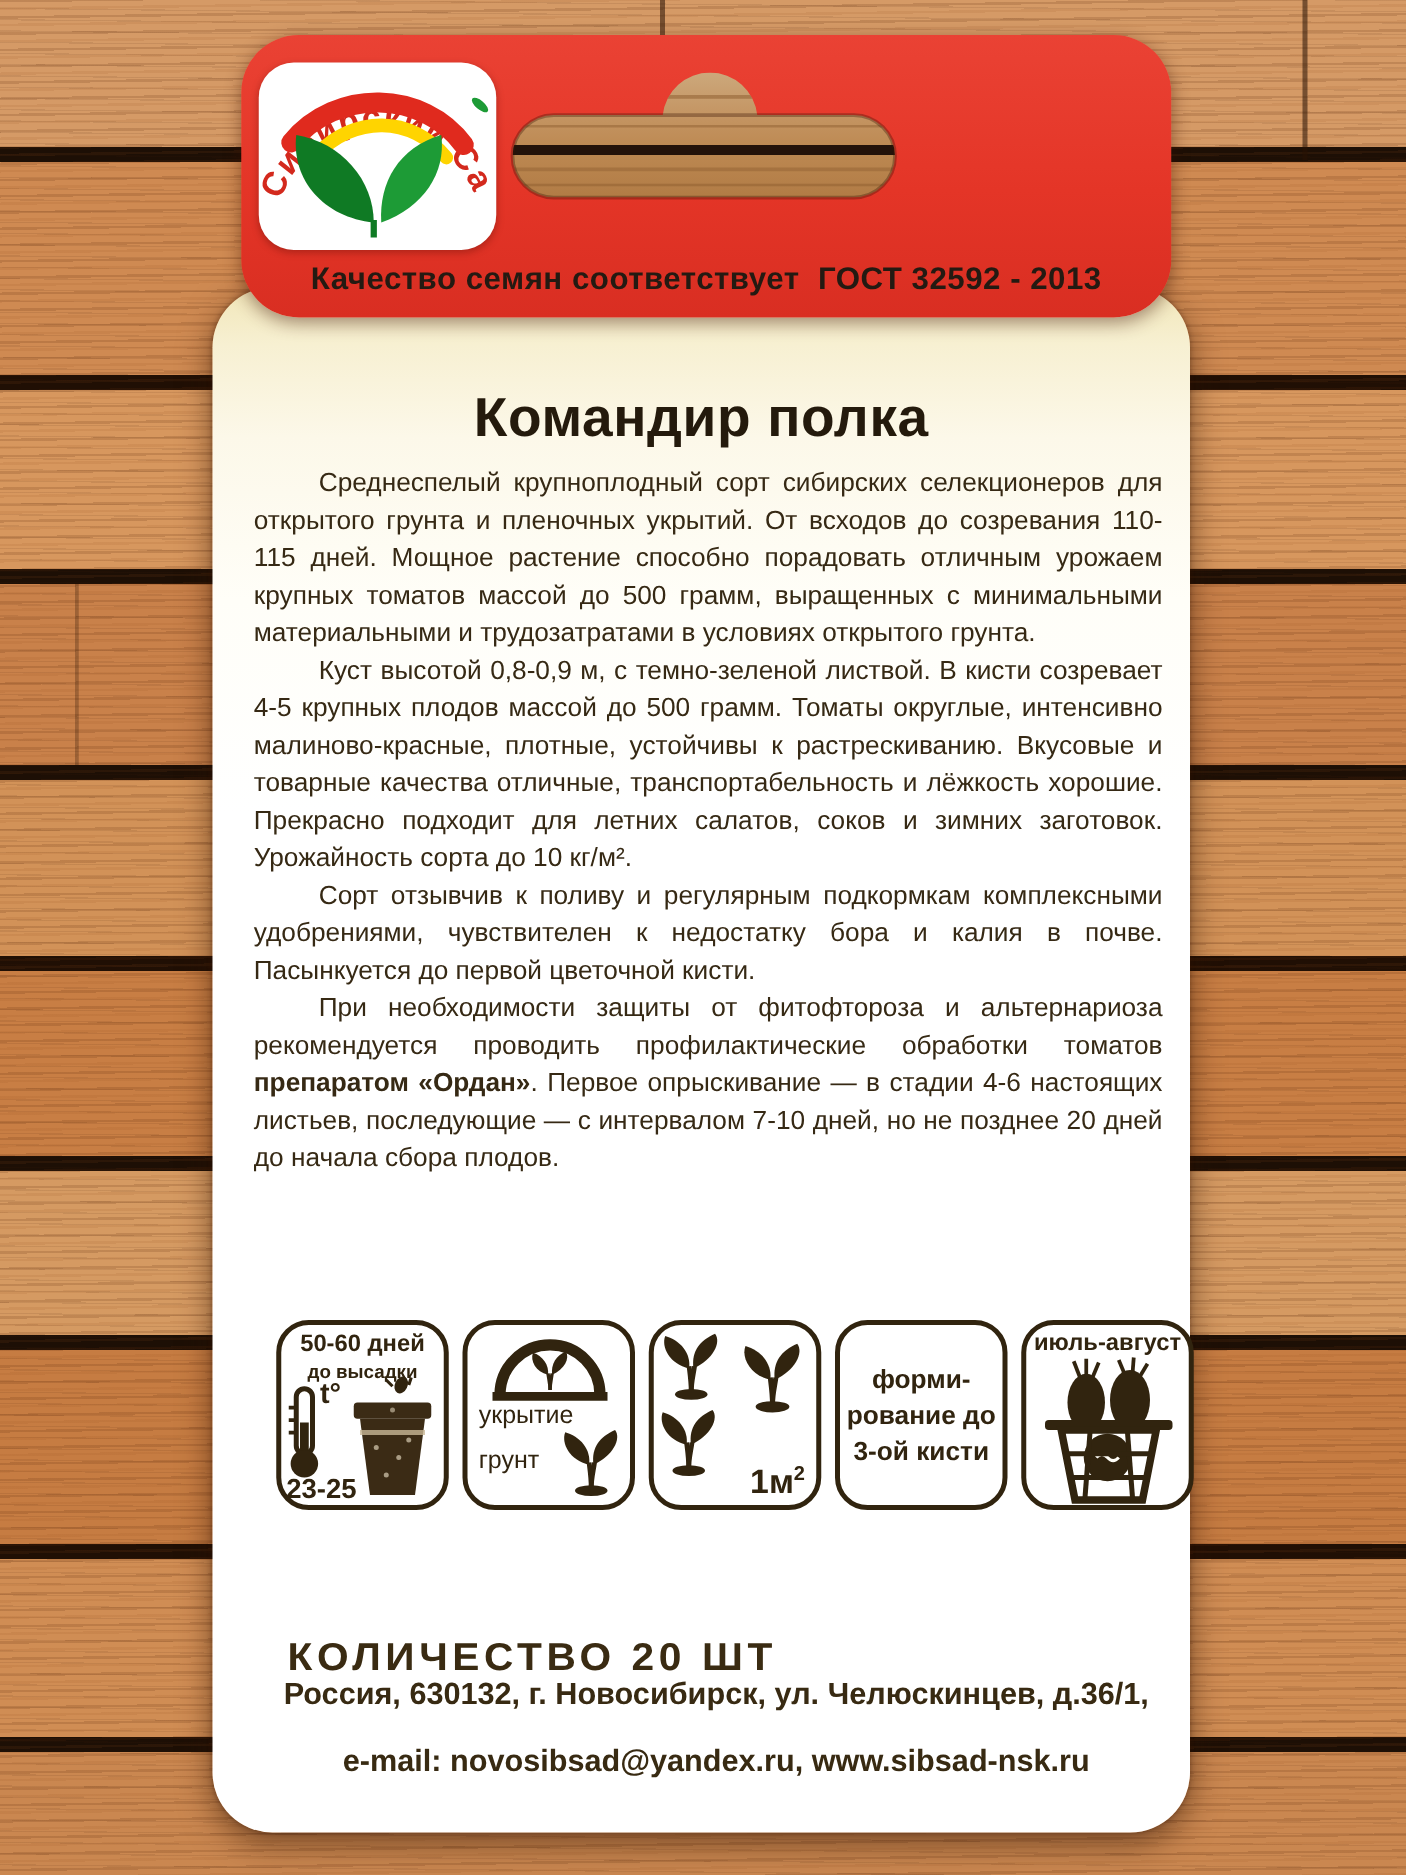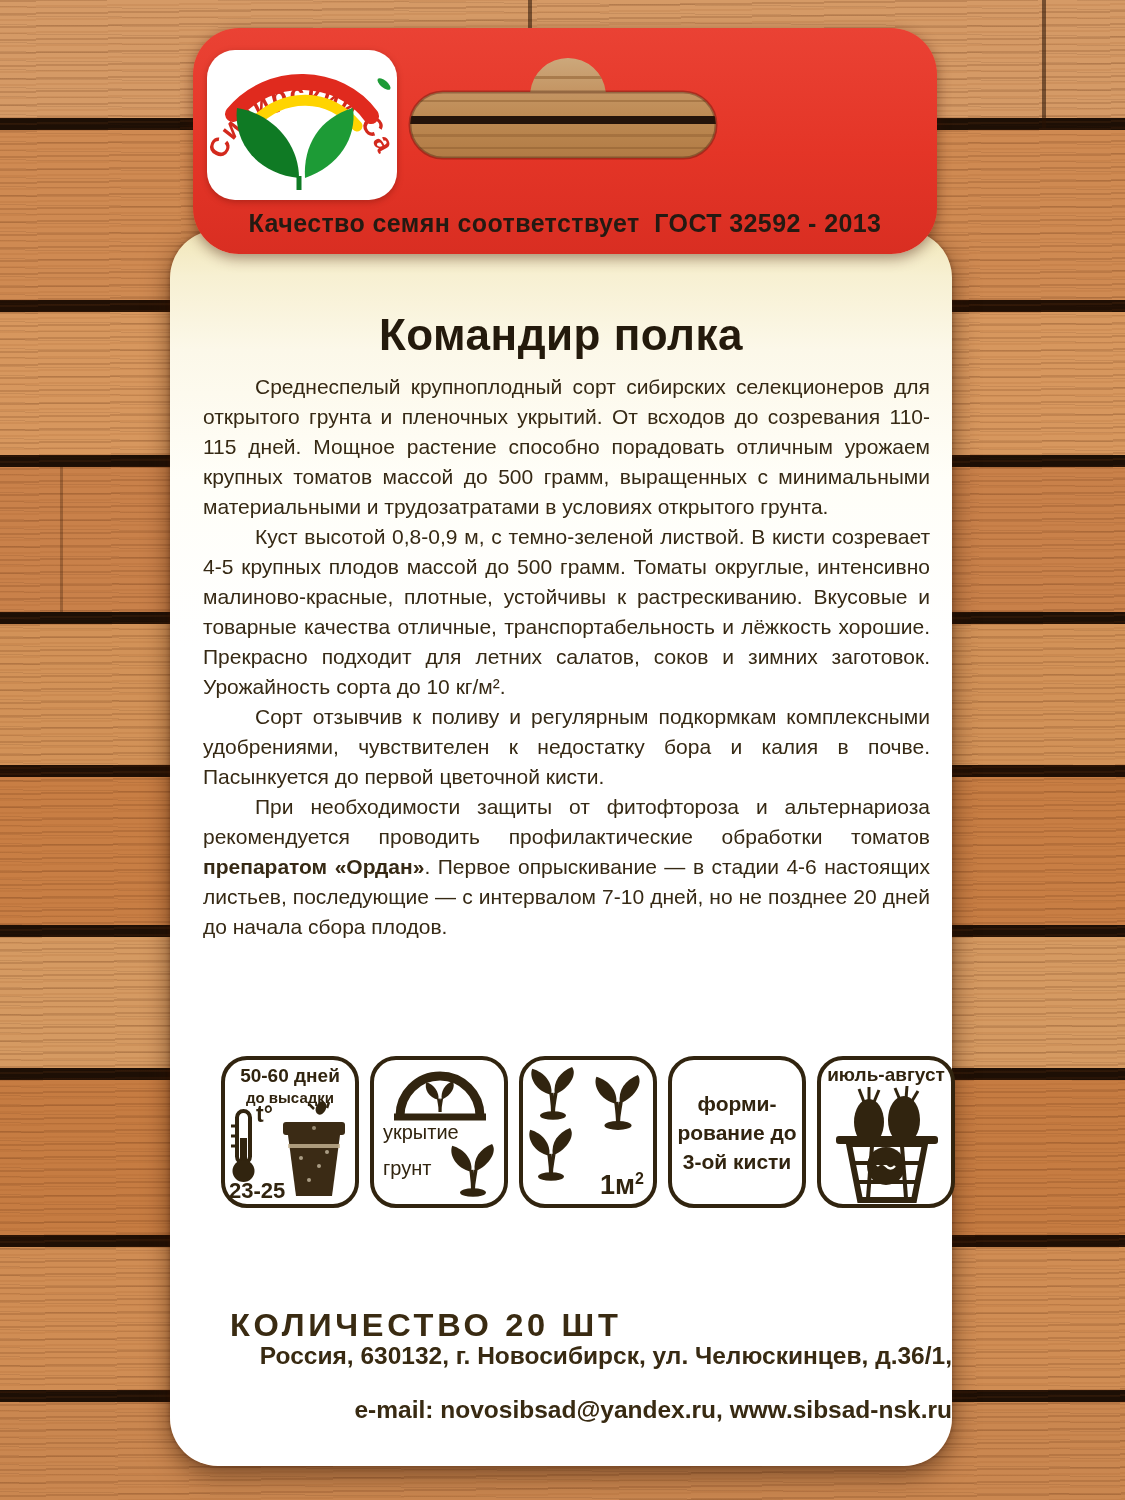--- a/index.html
+++ b/index.html
@@ -67,21 +67,21 @@
   .pg3 .area{right:9px;bottom:8px;font-size:27px;}
   .pg3 .area sup{font-size:16px;}
   .pg4{display:flex;align-items:center;justify-content:center;}
   .pg4 .lines{text-align:center;font-weight:bold;font-size:21px;line-height:29px;color:#31240f;}
   .pg5 .l1{left:0;right:0;top:4px;text-align:center;font-size:19px;}
   .pg svg{position:absolute;}
 
   
   .qty{position:absolute;left:60px;top:1078px;font-size:31px;font-weight:bold;color:#3a2b12;
     letter-spacing:3.5px;transform:scaleX(1.05);transform-origin:left center;white-space:nowrap;}
-  .addr{position:absolute;left:0;width:100%;text-align:right;font-size:24.5px;font-weight:bold;color:#382a12;}
+  .addr{position:absolute;left:12px;width:100%;text-align:center;font-size:24.5px;font-weight:bold;color:#382a12;}
   .addr.a1{top:1112px;}
   .addr.a2{top:1140px;}
   .addr.a3{top:1166px;}
 </style>
 </head>
 <body>
 
 <div class="stage">
 
   <div class="wood">

